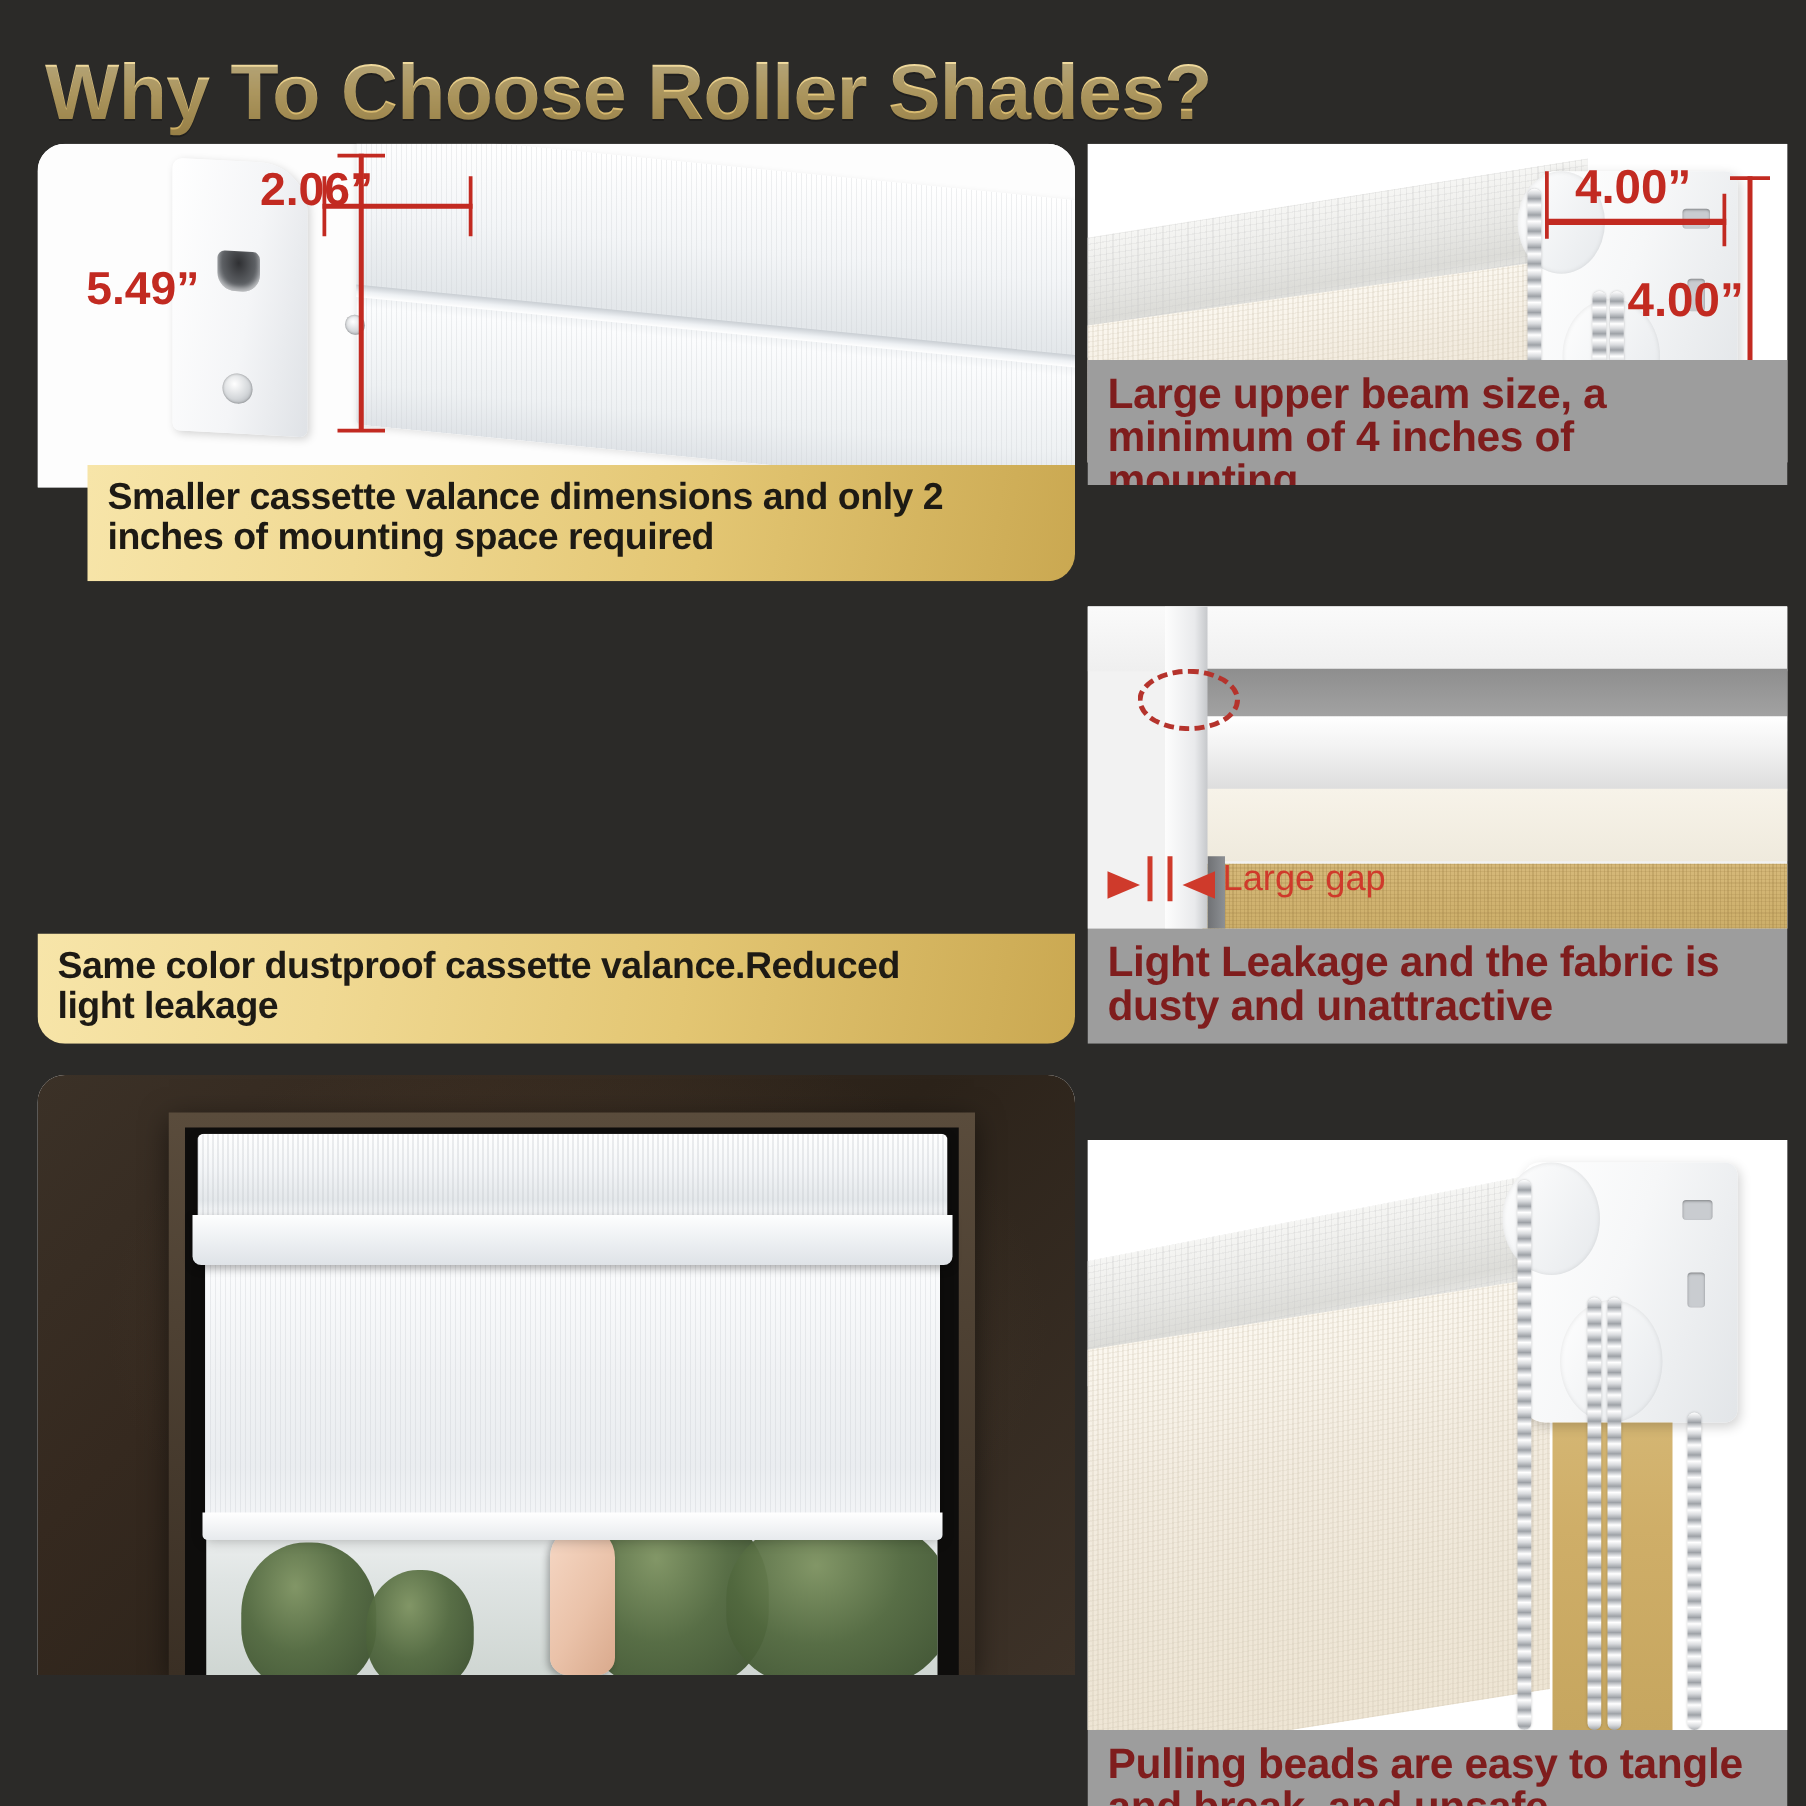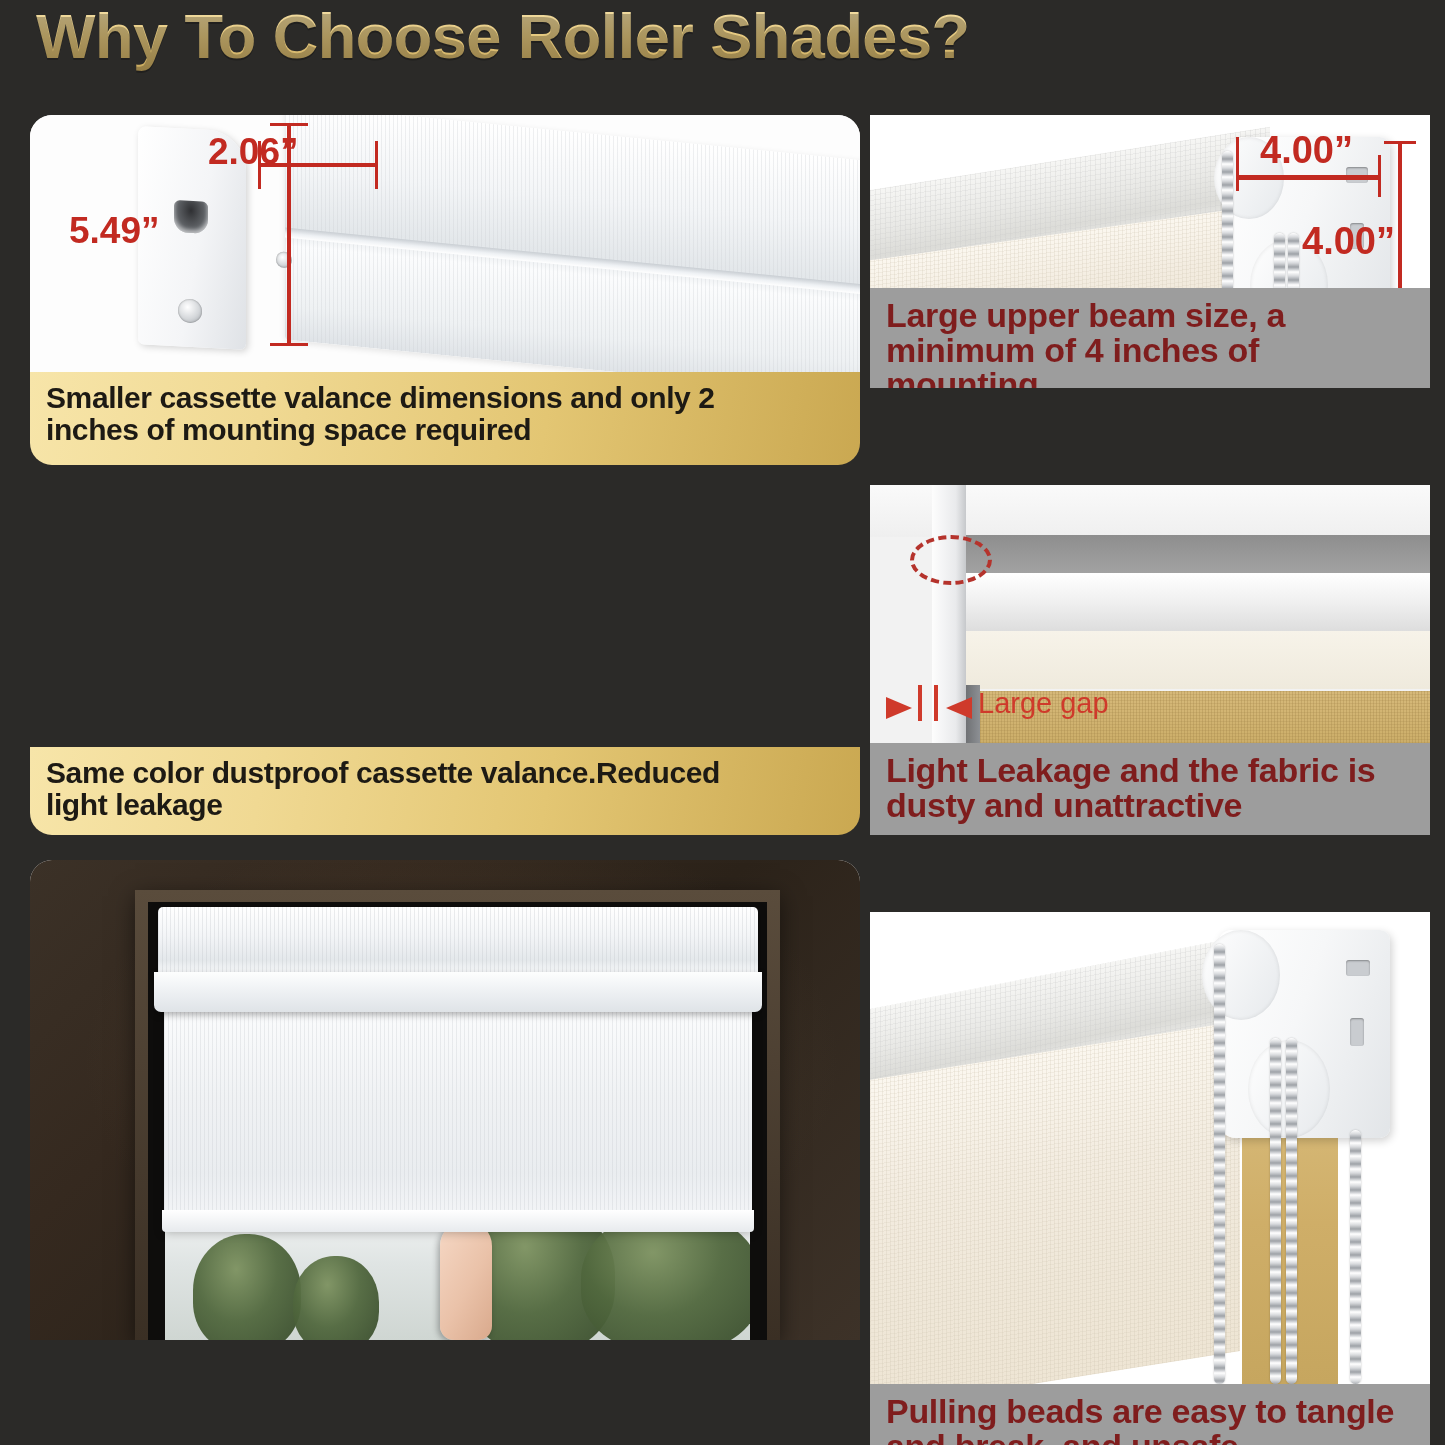--- a/index.html
+++ b/index.html
@@ -11,21 +11,21 @@
     font-family: "Liberation Sans", sans-serif;
     overflow: hidden;
     position: relative;
   }
 
   
   .title-bar {
     position: absolute;
     left: 0; top: 0;
     width: 1445px; height: 110px;
-    display: flex; align-items: flex-start;
+    display: flex; align-items: flex-end;
   }
   .title-text {
     margin-left: 36px;
     font-size: 63px;
     font-weight: bold;
     letter-spacing: -0.5px;
     color: #edd594;
     background: linear-gradient(180deg,#f6e4b0 0%, #e5c87e 50%, #c8a85c 100%);
     -webkit-background-clip: text;
     background-clip: text;
@@ -319,21 +319,21 @@
       <div class="dim-line" style="left:228px; top:26px; width:3px; height:48px;"></div>
       <div class="dim-line" style="left:228px; top:48px; width:120px; height:4px;"></div>
       <div class="dim-line" style="left:345px; top:26px; width:3px; height:48px;"></div>
       <div class="dim-label" style="left:178px; top:16px; font-size:37px;">2.06”</div>
 
       <div class="dim-line" style="left:257px; top:8px; width:4px; height:222px;"></div>
       <div class="dim-line" style="left:240px; top:8px; width:38px; height:3px;"></div>
       <div class="dim-line" style="left:240px; top:228px; width:38px; height:3px;"></div>
       <div class="dim-label" style="left:8px; top:95px; font-size:37px;margin-left:31px;">5.49”</div>
     </div>
-    <div class="caption gold" style="height:93px;">
+    <div class="caption gold" style="height:93px;margin-left:40px;">
       <div class="caption-text">Smaller cassette valance dimensions and only 2
 inches of mounting space required</div>
     </div>
   </div>
 
   <div class="panel bad" style="left:870px; top:115px; width:560px; height:273px;">
     <div class="photo" style="height:255px;">
       <div class="roll-bg"></div>
       <div class="roll-tube" style="left:-20px; top:45px; width:420px; height:96px; transform:skewY(-9deg);"></div>
       <div class="roll-fabric" style="left:-20px; top:120px; width:400px; height:150px; transform:skewY(-8deg);"></div>

